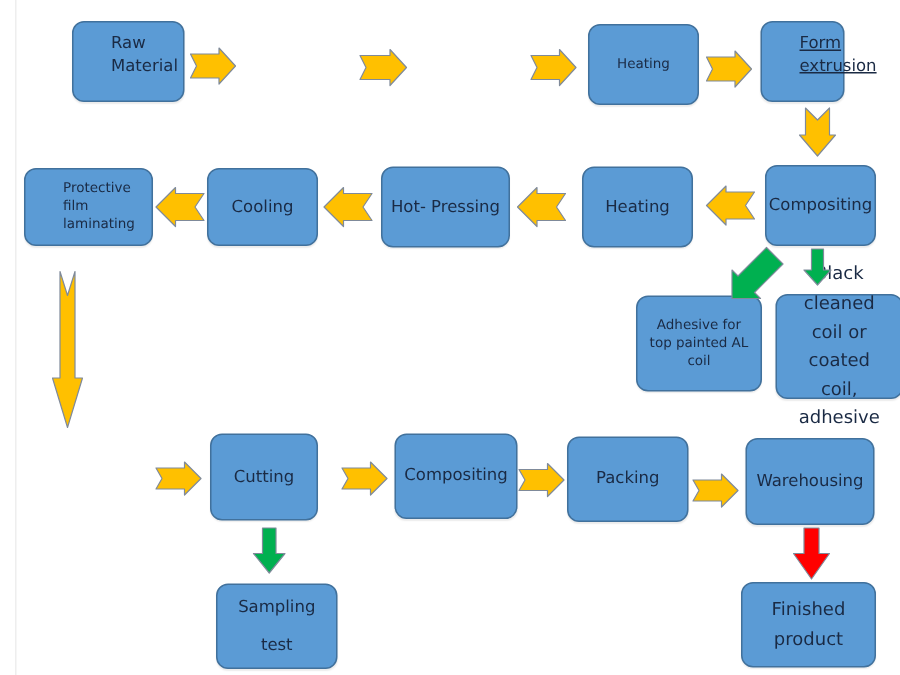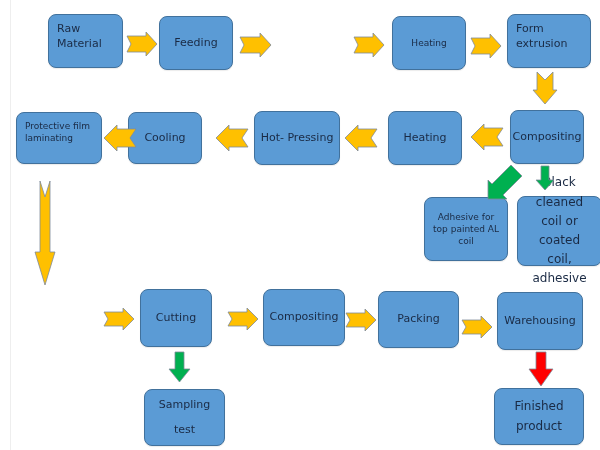--- a/index.html
+++ b/index.html
@@ -15,58 +15,55 @@
     color: #1a2a44;
     display: flex;
     align-items: center;
     justify-content: center;
     text-align: center;
     font-size: 11px;
     line-height: 1.35;
     padding: 3px 5px;
     box-shadow: 0 1px 1px rgba(0,0,0,0.08);
   }
-  .box.left { justify-content: flex-start; align-items: flex-start; text-align: left; padding: 7px 8px; }
+  .box.left { justify-content: flex-start; align-items: flex-start; text-align: left; padding: 7px 25px; }
   .box span { white-space: pre-line; }
   .box.small { font-size: 9px; }
   .box.big { font-size: 12px; line-height: 1.6; }
   .box.spaced { line-height: 2.2; }
   svg.arrows { position: absolute; left: 0; top: 0; }
 </style>
 </head>
 <body>
 
 <div class="stage">
   <div class="vline"></div>
 
   <div class="box left" style="left:48px;top:14px;width:75px;height:54px;">
       <span>Raw
 Material</span>
     </div>
-  <div class="box" style="left:159px;top:16px;width:74px;height:54px;">
-      <span>Feeding</span>
-    </div>
   <div class="box small" style="left:392px;top:16px;width:74px;height:54px;">
       <span>Heating</span>
     </div>
-  <div class="box left" style="left:507px;top:14px;width:84px;height:54px;">
+  <div class="box left" style="left:507px;top:14px;width:56px;height:54px;text-decoration:underline;">
       <span>Form
 extrusion</span>
     </div>
 
   <div class="box" style="left:510px;top:110px;width:74px;height:54px;">
       <span>Compositing</span>
     </div>
   <div class="box" style="left:388px;top:111px;width:74px;height:54px;">
       <span>Heating</span>
     </div>
   <div class="box" style="left:254px;top:111px;width:86px;height:54px;">
       <span>Hot- Pressing</span>
     </div>
-  <div class="box" style="left:128px;top:112px;width:74px;height:52px;">
+  <div class="box" style="left:138px;top:112px;width:74px;height:52px;">
       <span>Cooling</span>
     </div>
   <div class="box left small" style="left:16px;top:112px;width:86px;height:52px;">
       <span>Protective  film
 laminating</span>
     </div>
 
   <div class="box small" style="left:424px;top:197px;width:84px;height:64px;">
       <span>Adhesive for
 top painted AL

